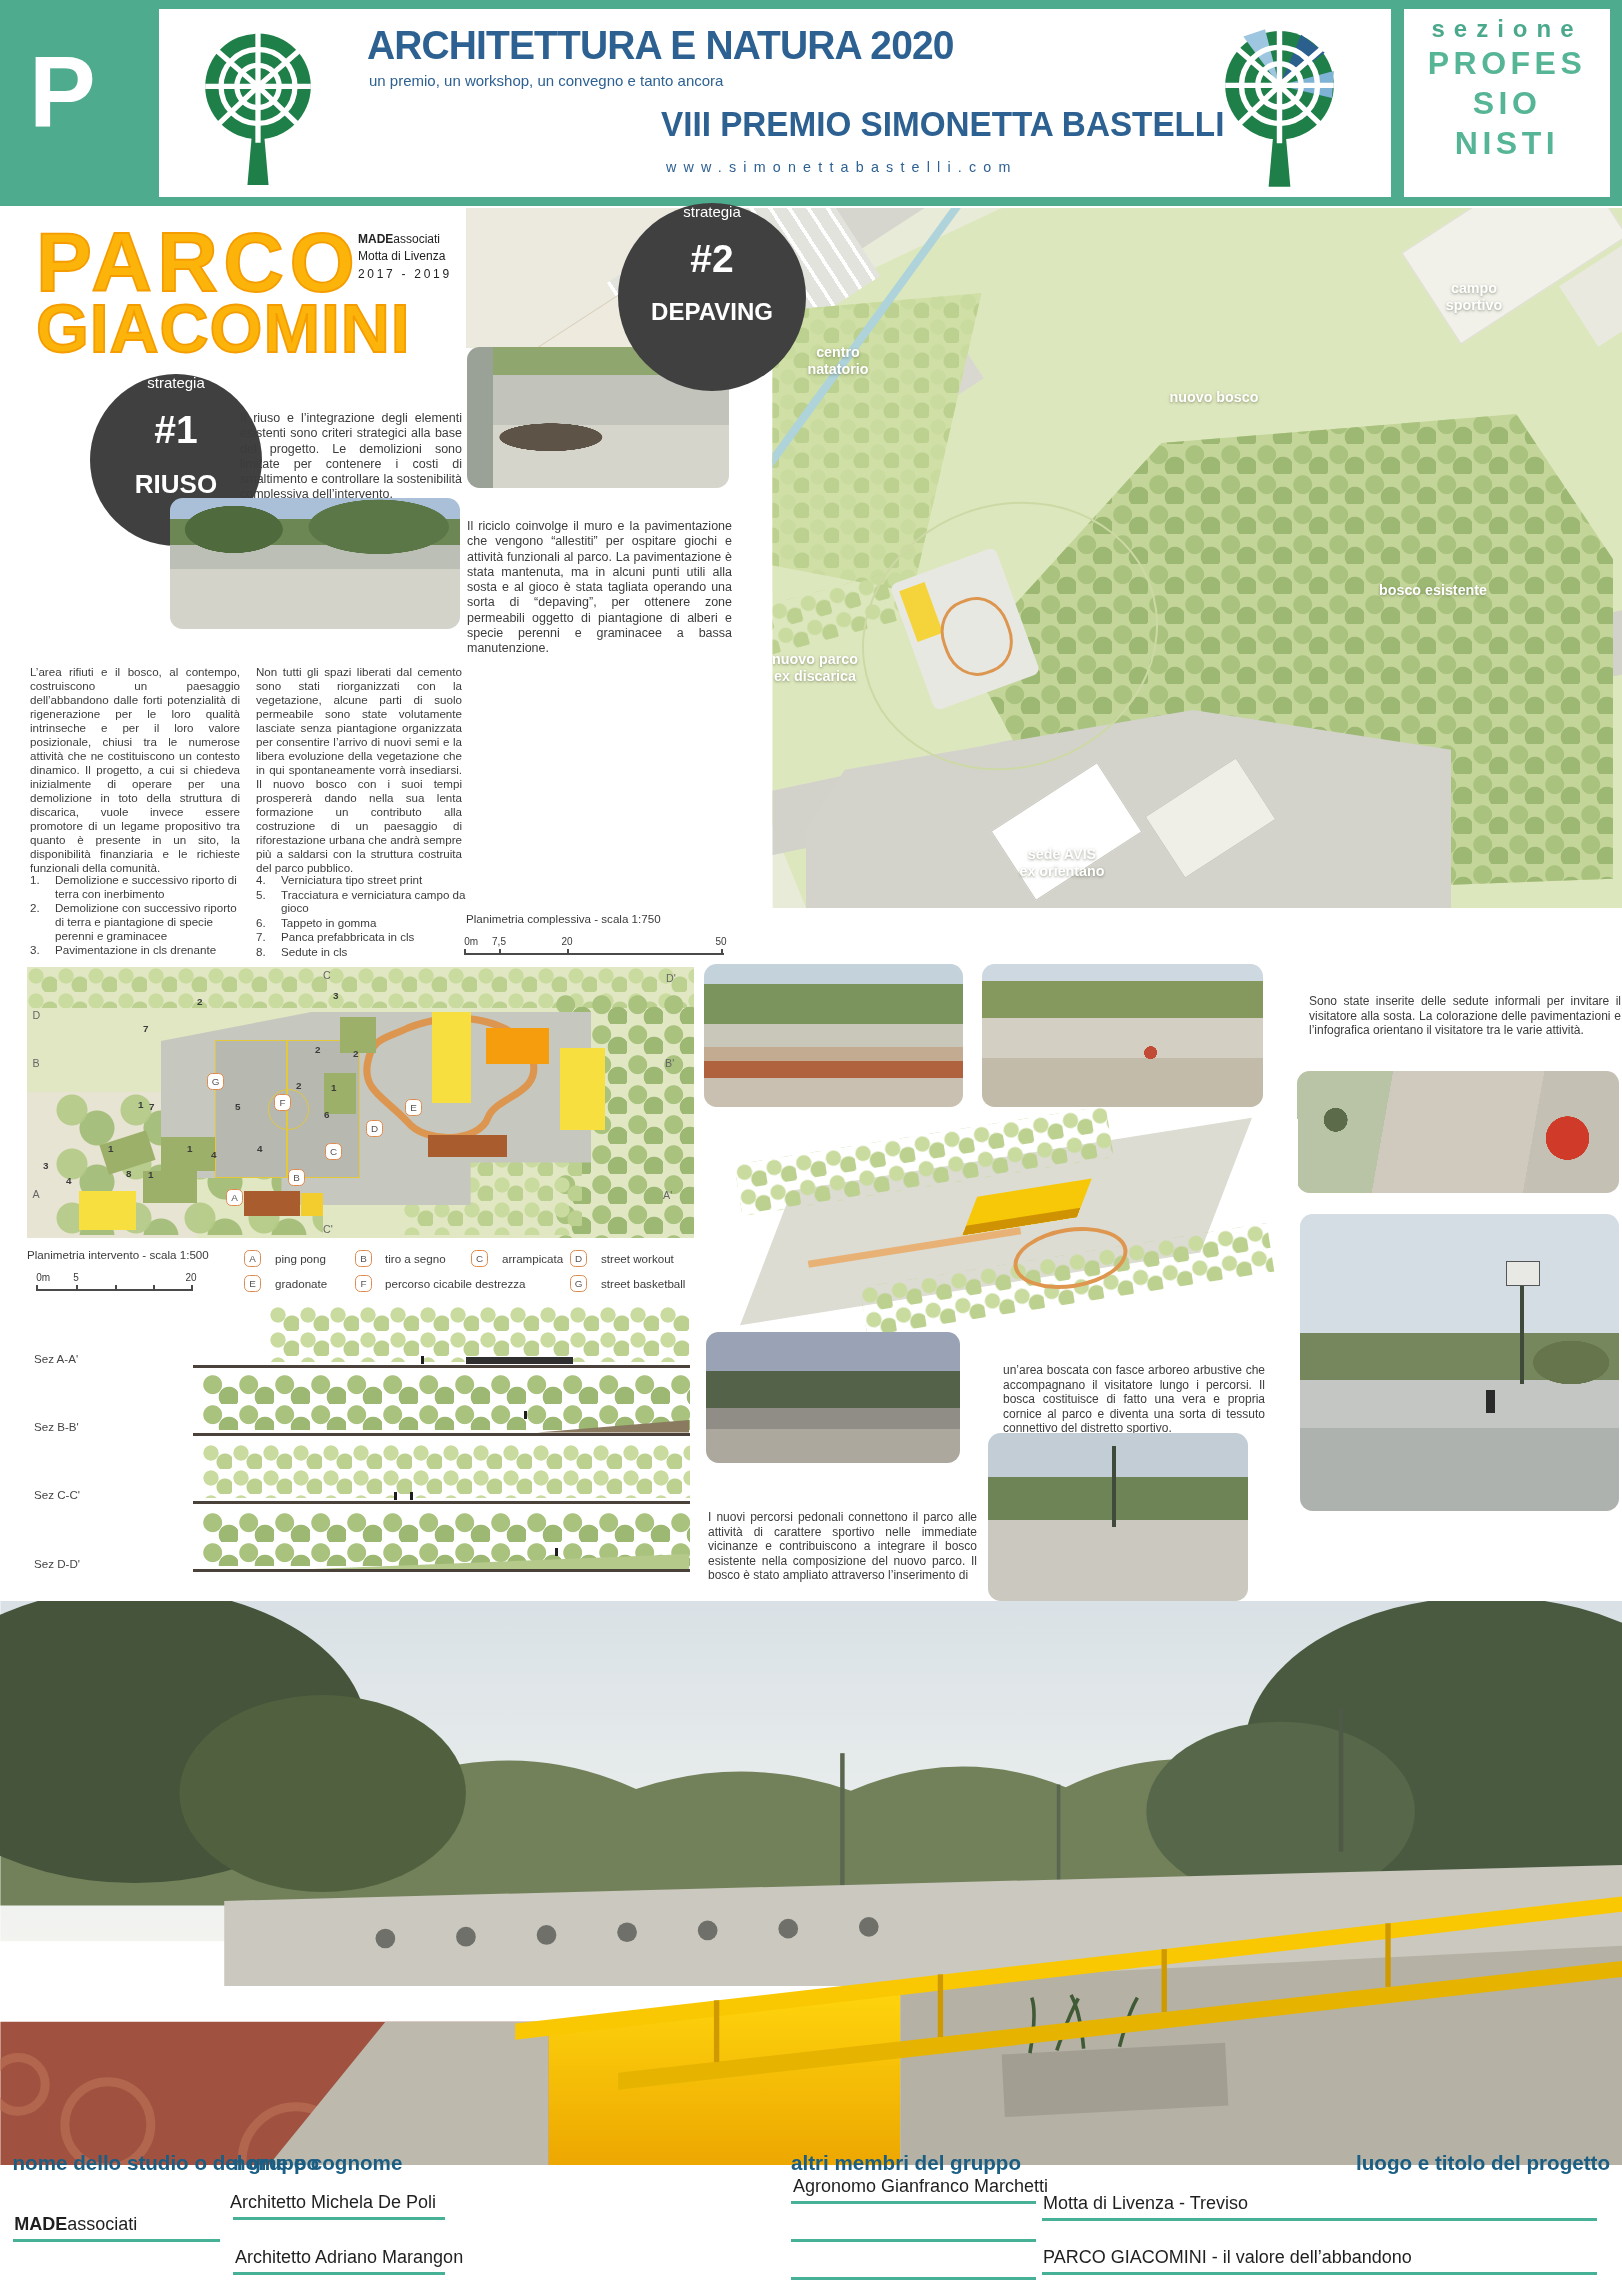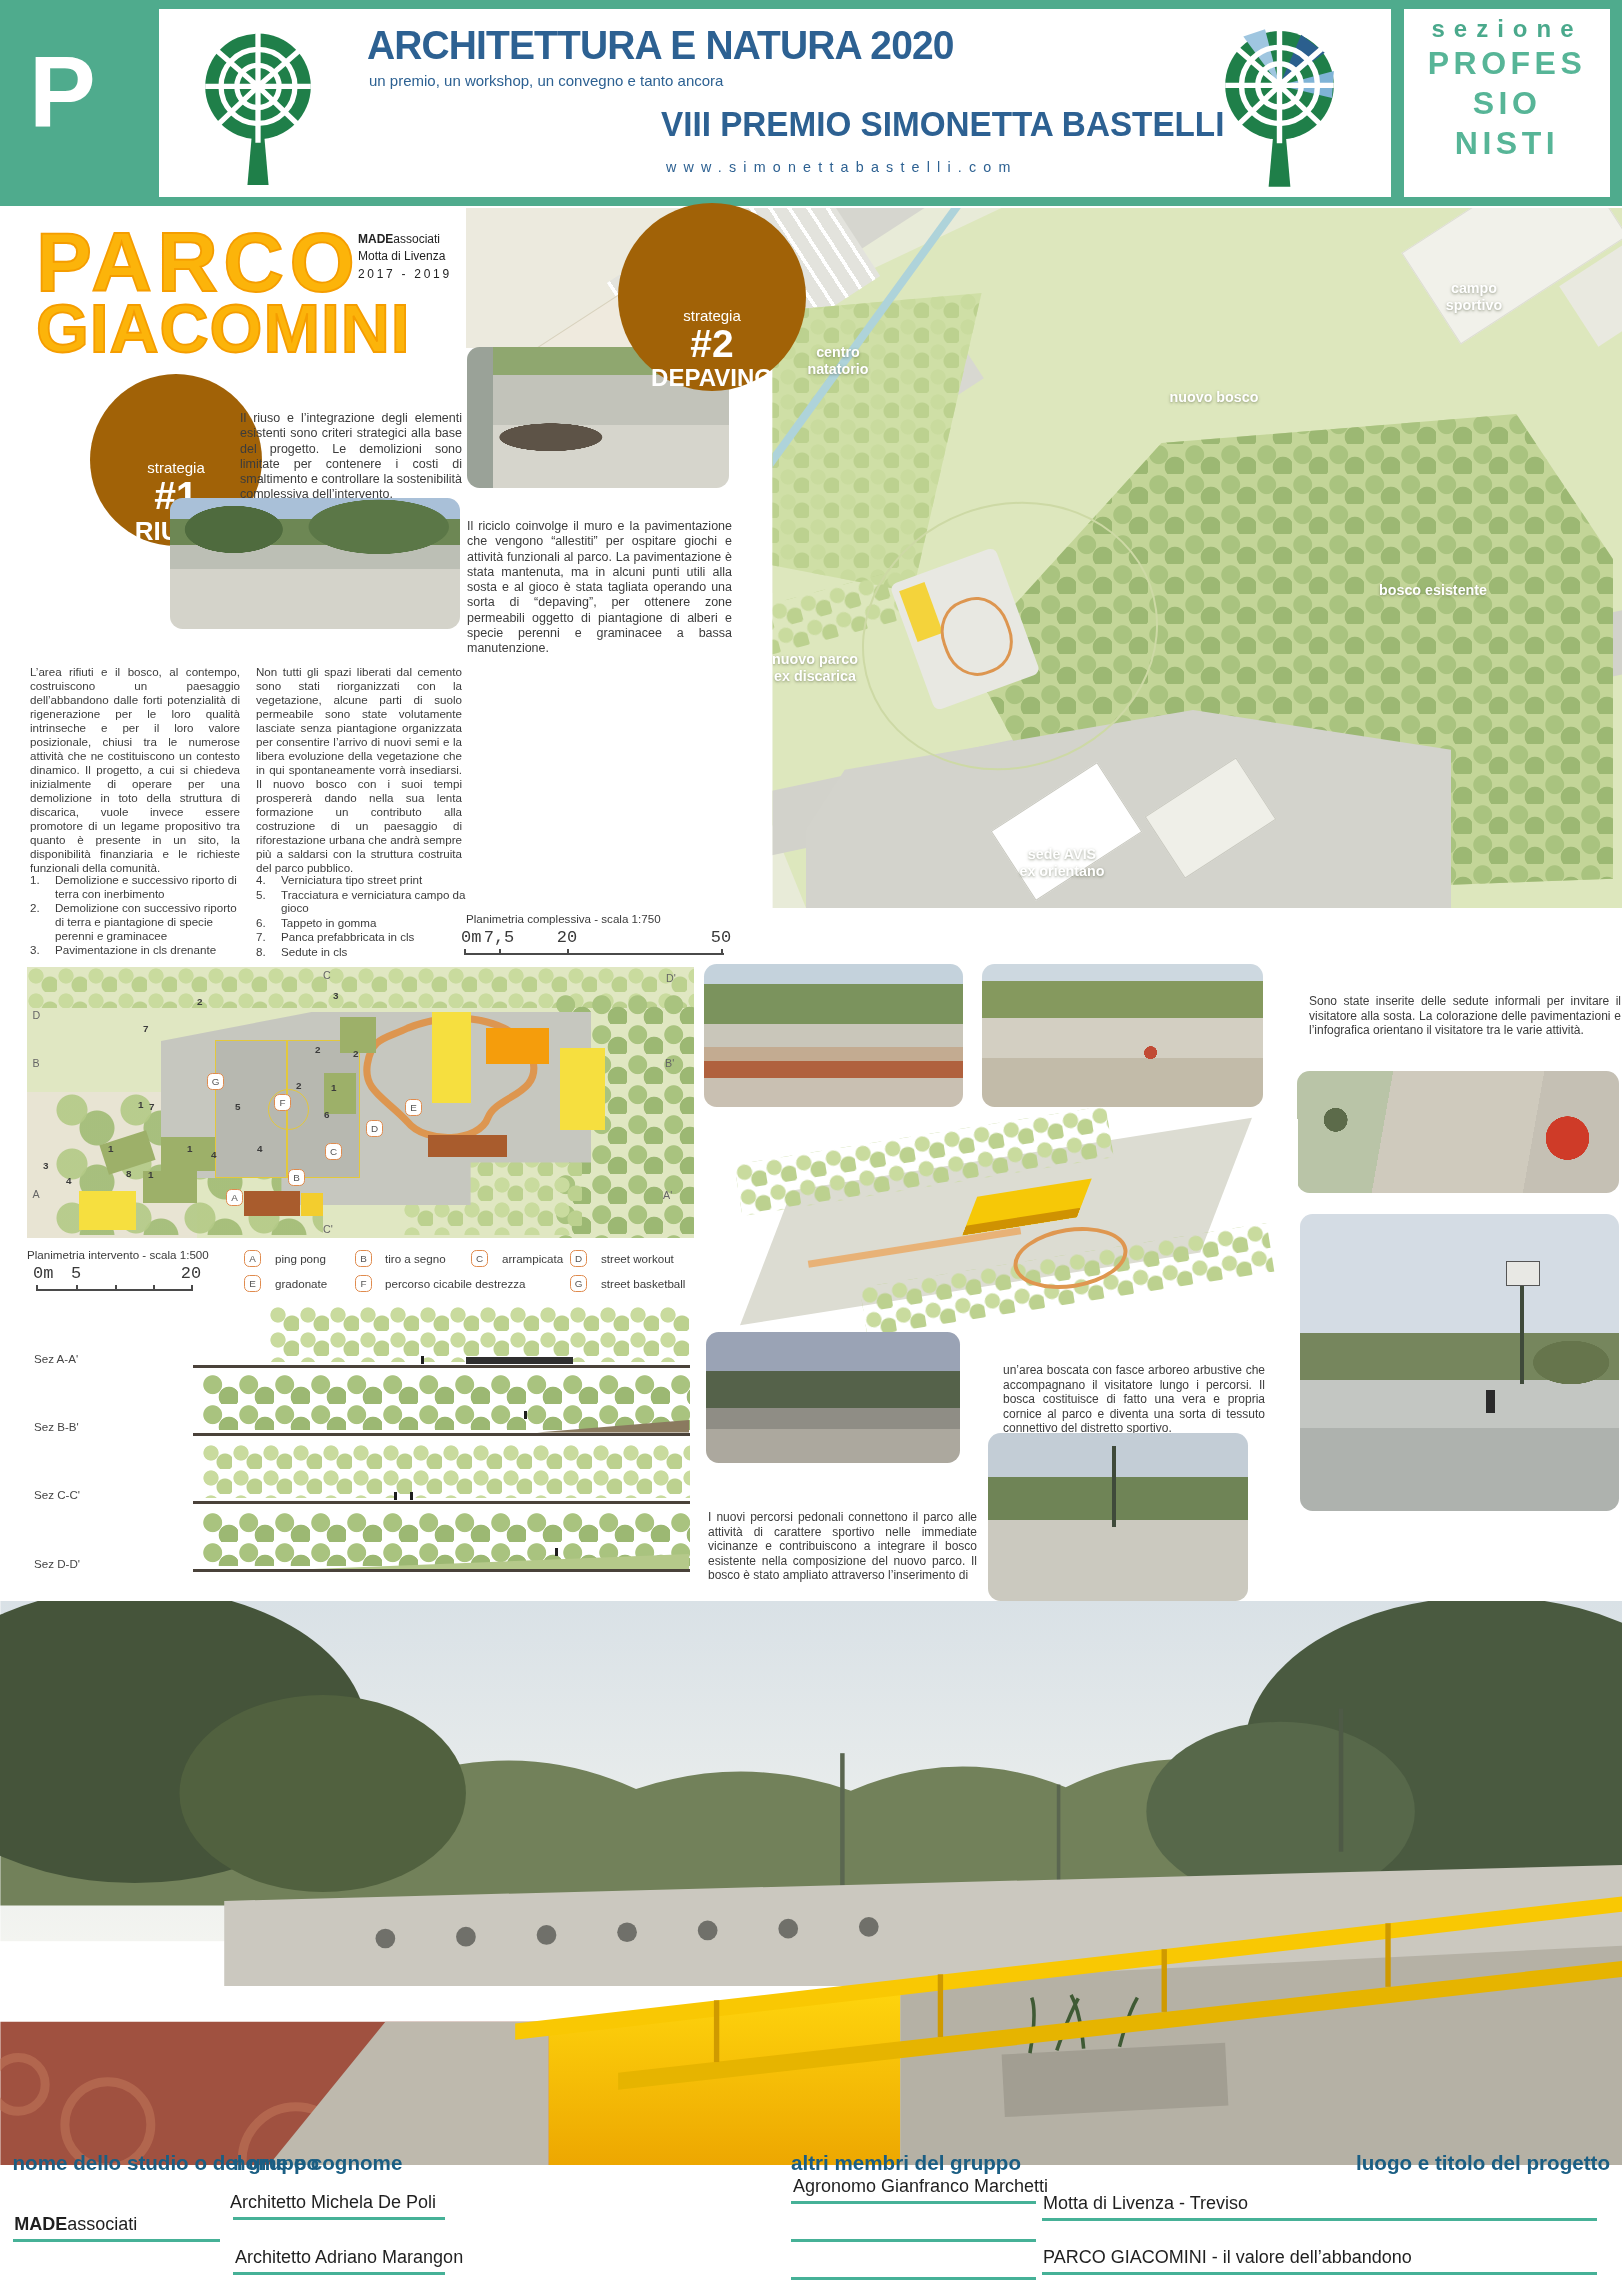--- a/index.html
+++ b/index.html
@@ -19,22 +19,22 @@
   .hweb{position:absolute;left:507px;top:150px;font-size:14.3px;letter-spacing:7.2px;color:#2d6192;}
   .sez{margin-top:6px;font-size:24px;font-weight:bold;letter-spacing:9px;color:#4aa98c;}
   .sezline{font-size:32px;font-weight:bold;letter-spacing:4.5px;color:#57b597;line-height:1.25;}
   
   .logo1{position:absolute;left:36px;top:220px;font-size:84px;font-weight:bold;color:#fcb40a;
          letter-spacing:5.4px;line-height:1;-webkit-text-stroke:1.8px #f59d00;}
   .logo2{position:absolute;left:36px;top:294px;font-size:68px;font-weight:bold;color:#fcb40a;
          letter-spacing:0.9px;line-height:1;-webkit-text-stroke:1.8px #f59d00;}
   .credit{position:absolute;left:358px;top:231px;width:134px;font-size:12px;line-height:1.45;color:#222;}
   
-  .strat{position:absolute;background:#a16207;border-radius:50%;display:flex;flex-direction:column;
-         align-items:center;justify-content:flex-end;color:#fff;text-align:center;}
+  .strat{position:absolute;background:#404040;border-radius:50%;display:flex;flex-direction:column;
+         align-items:center;justify-content:flex-start;color:#fff;text-align:center;gap:19px;}
   .s-label{font-size:15px;}
   .s-num{font-size:39px;font-weight:bold;line-height:1.05;}
   .s-name{font-size:26px;font-weight:bold;line-height:1.1;}
   
   .par{position:absolute;font-size:11.6px;line-height:1.21;color:#3c3c3c;text-align:justify;margin-top:20px;}
   .par14{font-size:12.5px;line-height:1.22;}
   .cap{position:absolute;font-size:11.6px;color:#3a3a3a;}
   .wk{display:flex;margin-bottom:0.9px;font-size:11.6px;line-height:1.18;}
   .wk .n{width:25px;flex:none;}
   .wk .t{flex:1;}
@@ -75,21 +75,21 @@
   .lblw{position:absolute;color:#fff;font-weight:bold;font-size:14.3px;line-height:1.2;text-align:center;
         text-shadow:0 0.9px 2.7px rgba(60,70,40,.5);transform:translateX(-50%);white-space:nowrap;}
   .chip{position:absolute;width:15px;height:15px;background:#fff;border:1.8px solid #e08b4e;border-radius:5.4px;
         font-size:9.9px;color:#555;display:flex;align-items:center;justify-content:center;line-height:1;}
   .pnum{position:absolute;font-size:9.9px;color:#3b3b3b;font-weight:bold;}
   .pmark{position:absolute;font-size:10.7px;color:#666;}
   
   .sb{position:absolute;}
   .sb .line{position:absolute;left:0;bottom:0;height:1.8px;background:#4a4a4a;width:100%;}
   .sb .tick{position:absolute;bottom:0;width:1.8px;height:6.3px;background:#4a4a4a;}
-  .sb .num{position:absolute;bottom:8px;font-size:17px;color:#3a3a3a;transform:translateX(-50%);font-family:Liberation Mono, monospace;}
+  .sb .num{position:absolute;bottom:8px;font-size:10px;color:#3a3a3a;transform:translateX(-50%);}
   
   .leg-t{position:absolute;font-size:11.6px;color:#3c3c3c;white-space:nowrap;}
   
   .sezlbl{position:absolute;font-size:11.6px;color:#444;}
   .base{position:absolute;height:2.7px;background:#4a423a;}
   .person{position:absolute;width:2.7px;height:8px;background:#1e1e1e;}
   
   .flabel{position:absolute;top:2151px;font-size:20.6px;font-weight:bold;color:#1a5e83;white-space:nowrap;}
   .fval{position:absolute;font-size:18px;color:#1f1f1f;white-space:nowrap;}
   .fval b{font-weight:bold;}

